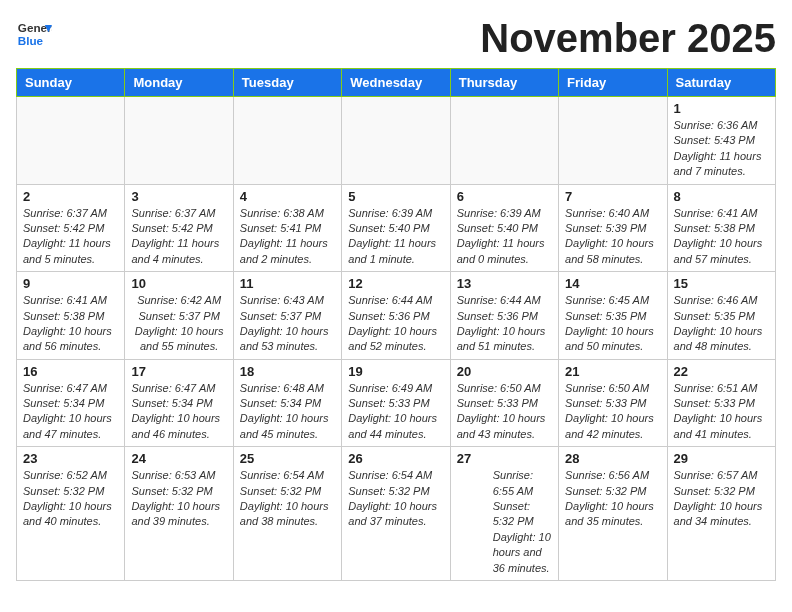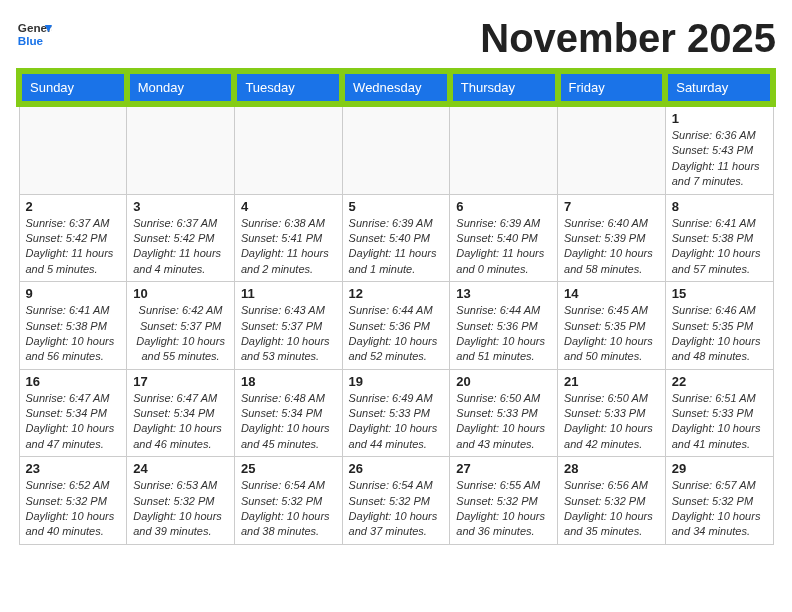--- a/index.html
+++ b/index.html
@@ -41,24 +41,24 @@
     }
     .calendar {
       width: 100%;
       border-collapse: collapse;
       margin-top: 8px;
     }
     .calendar th {
       background: #1a73e8;
       color: #fff;
       font-size: 13px;
-      font-weight: normal;
+      font-weight: bold;
       text-align: left;
       padding: 6px 8px;
-      border: 6px solid #84cc16;
+      border: 1px solid #84cc16;
     }
     .calendar td {
       border: 1px solid #ccc;
       vertical-align: top;
       width: calc(100% / 7);
       padding: 4px 6px;
       font-size: 10.5px;
       color: #333;
       min-height: 70px;
       height: 70px;
@@ -278,21 +278,21 @@
 Daylight: 10 hours and 38 minutes.</div>
         </td>
         <td>
           <span class="day-number">26</span>
           <div class="day-info" style="white-space: pre-line;">Sunrise: 6:54 AM
 Sunset: 5:32 PM
 Daylight: 10 hours and 37 minutes.</div>
         </td>
         <td>
           <span class="day-number">27</span>
-          <div class="day-info" style="white-space: pre-line;">Sunrise: 6:55 AM
+          <div class="day-info" style="white-space: pre-line; margin-left: 36px;">Sunrise: 6:55 AM
 Sunset: 5:32 PM
 Daylight: 10 hours and 36 minutes.</div>
         </td>
         <td>
           <span class="day-number">28</span>
           <div class="day-info" style="white-space: pre-line;">Sunrise: 6:56 AM
 Sunset: 5:32 PM
 Daylight: 10 hours and 35 minutes.</div>
         </td>
         <td>

